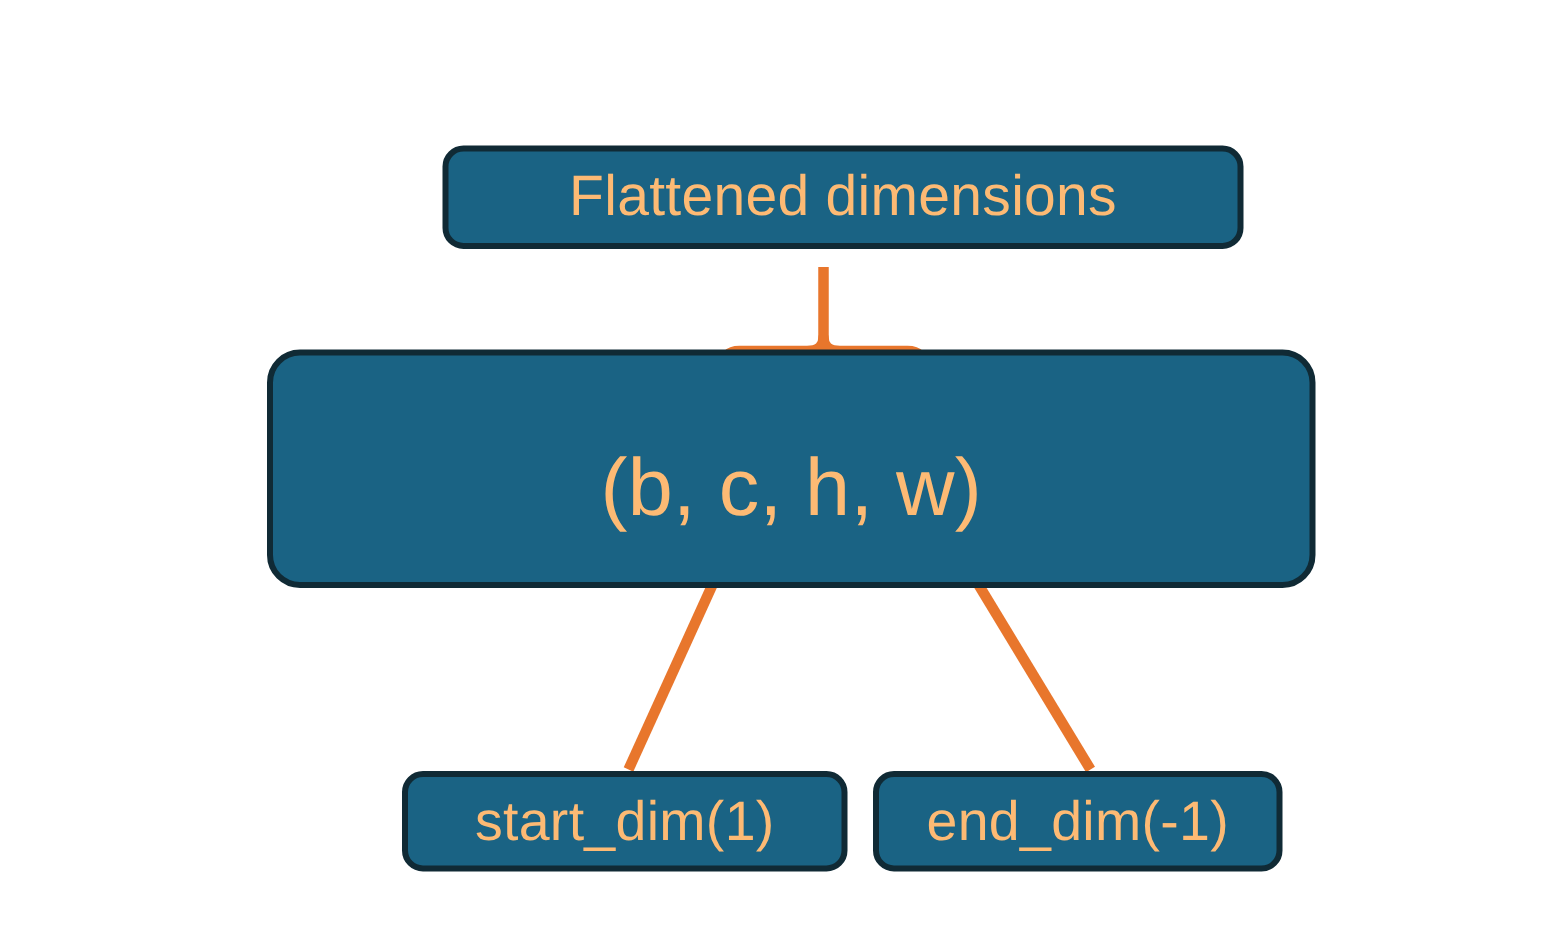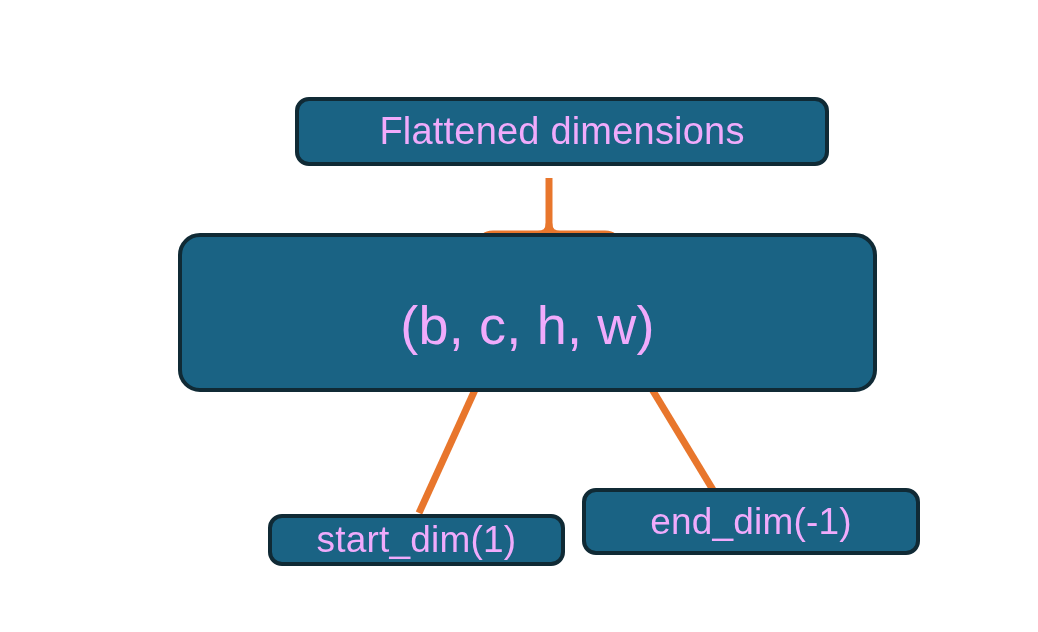--- a/index.html
+++ b/index.html
@@ -19,21 +19,21 @@
   }
   .node-box {
     position: absolute;
     box-sizing: border-box;
     background: #1a6384;
     border: 4px solid #102a35;
     border-radius: 16px;
     display: flex;
     align-items: center;
     justify-content: center;
-    color: #f0abfc;
+    color: #fdba74;
     font-family: "Liberation Sans", sans-serif;
     font-weight: 400;
     letter-spacing: 0.2px;
     z-index: 1;
   }
   #box-flattened {
     left: 295px;
     top: 97px;
     width: 534px;
     height: 69px;
@@ -49,28 +49,28 @@
     border-radius: 22px;
   }
   #box-dims .dims-label {
     position: relative;
     top: 12px;
   }
   #box-start-dim {
     left: 268px;
     top: 514px;
     width: 297px;
-    height: 52px;
+    height: 67px;
     font-size: 37px;
     border-radius: 14px;
   }
   #box-end-dim {
     left: 582px;
-    top: 488px;
-    width: 338px;
+    top: 514px;
+    width: 273px;
     height: 67px;
     font-size: 37px;
     border-radius: 14px;
   }
   #overlay-svg {
     position: absolute;
     left: 0;
     top: 0;
     width: 1038px;
     height: 632px;

